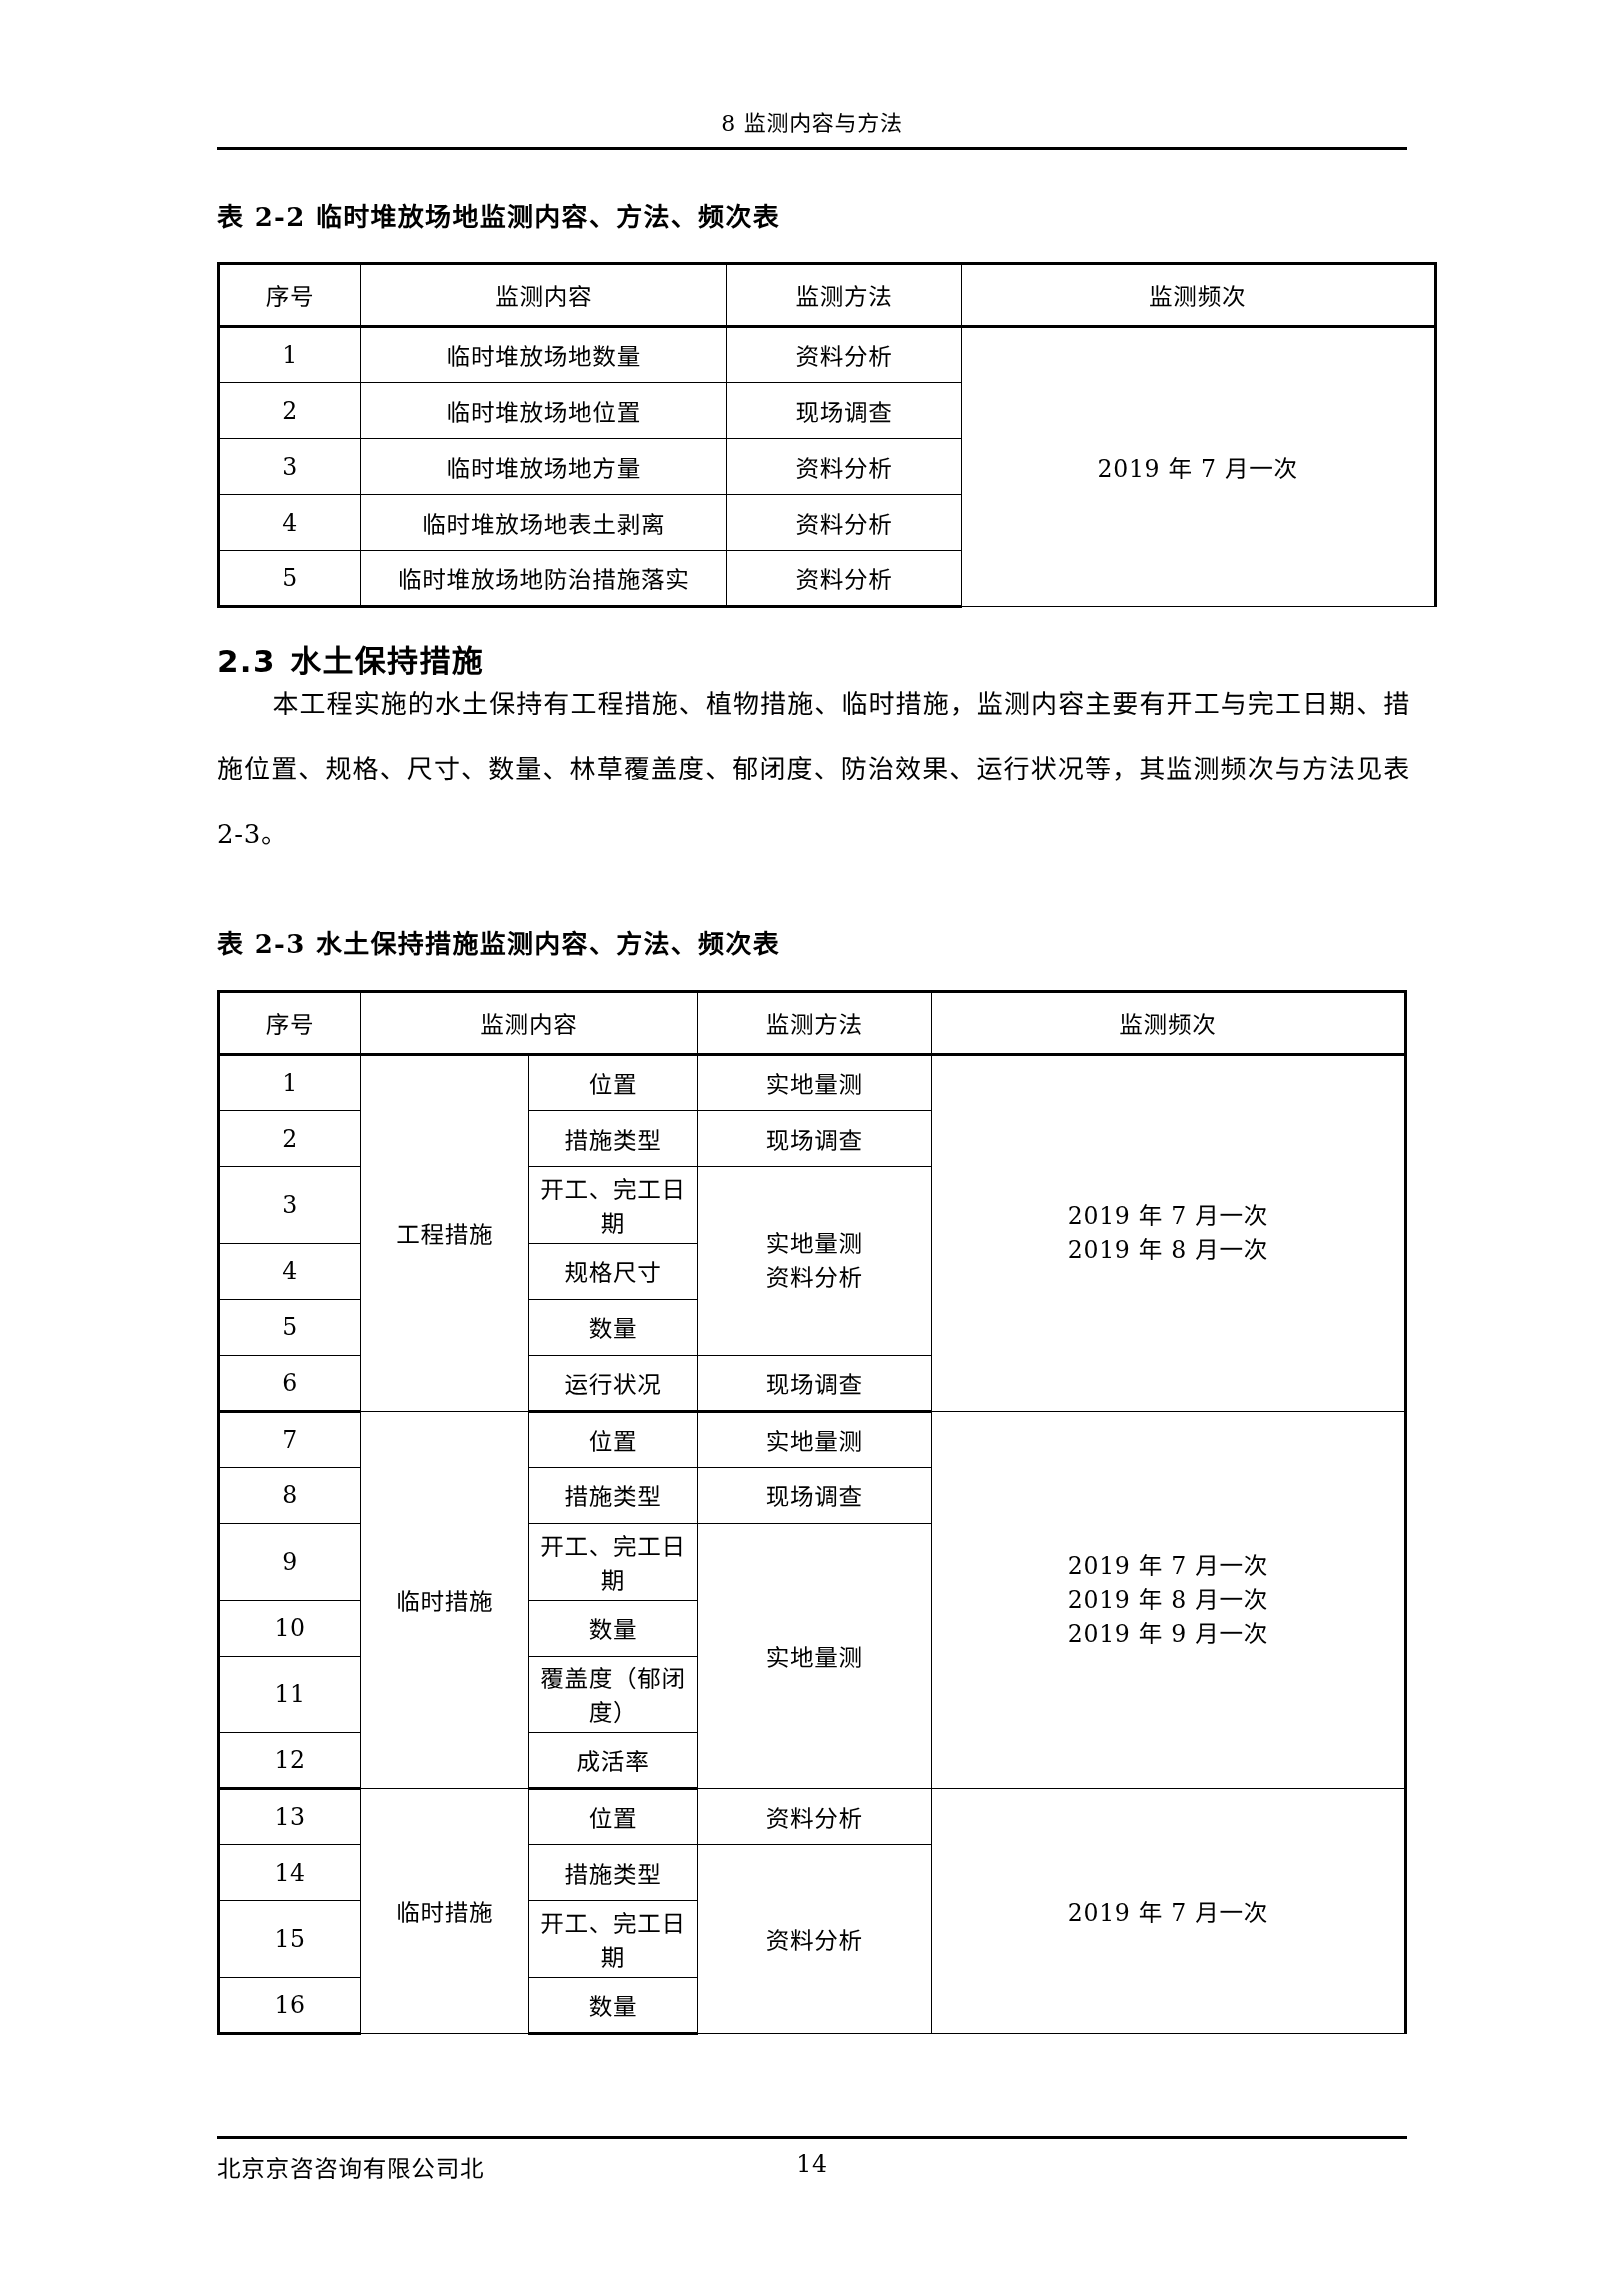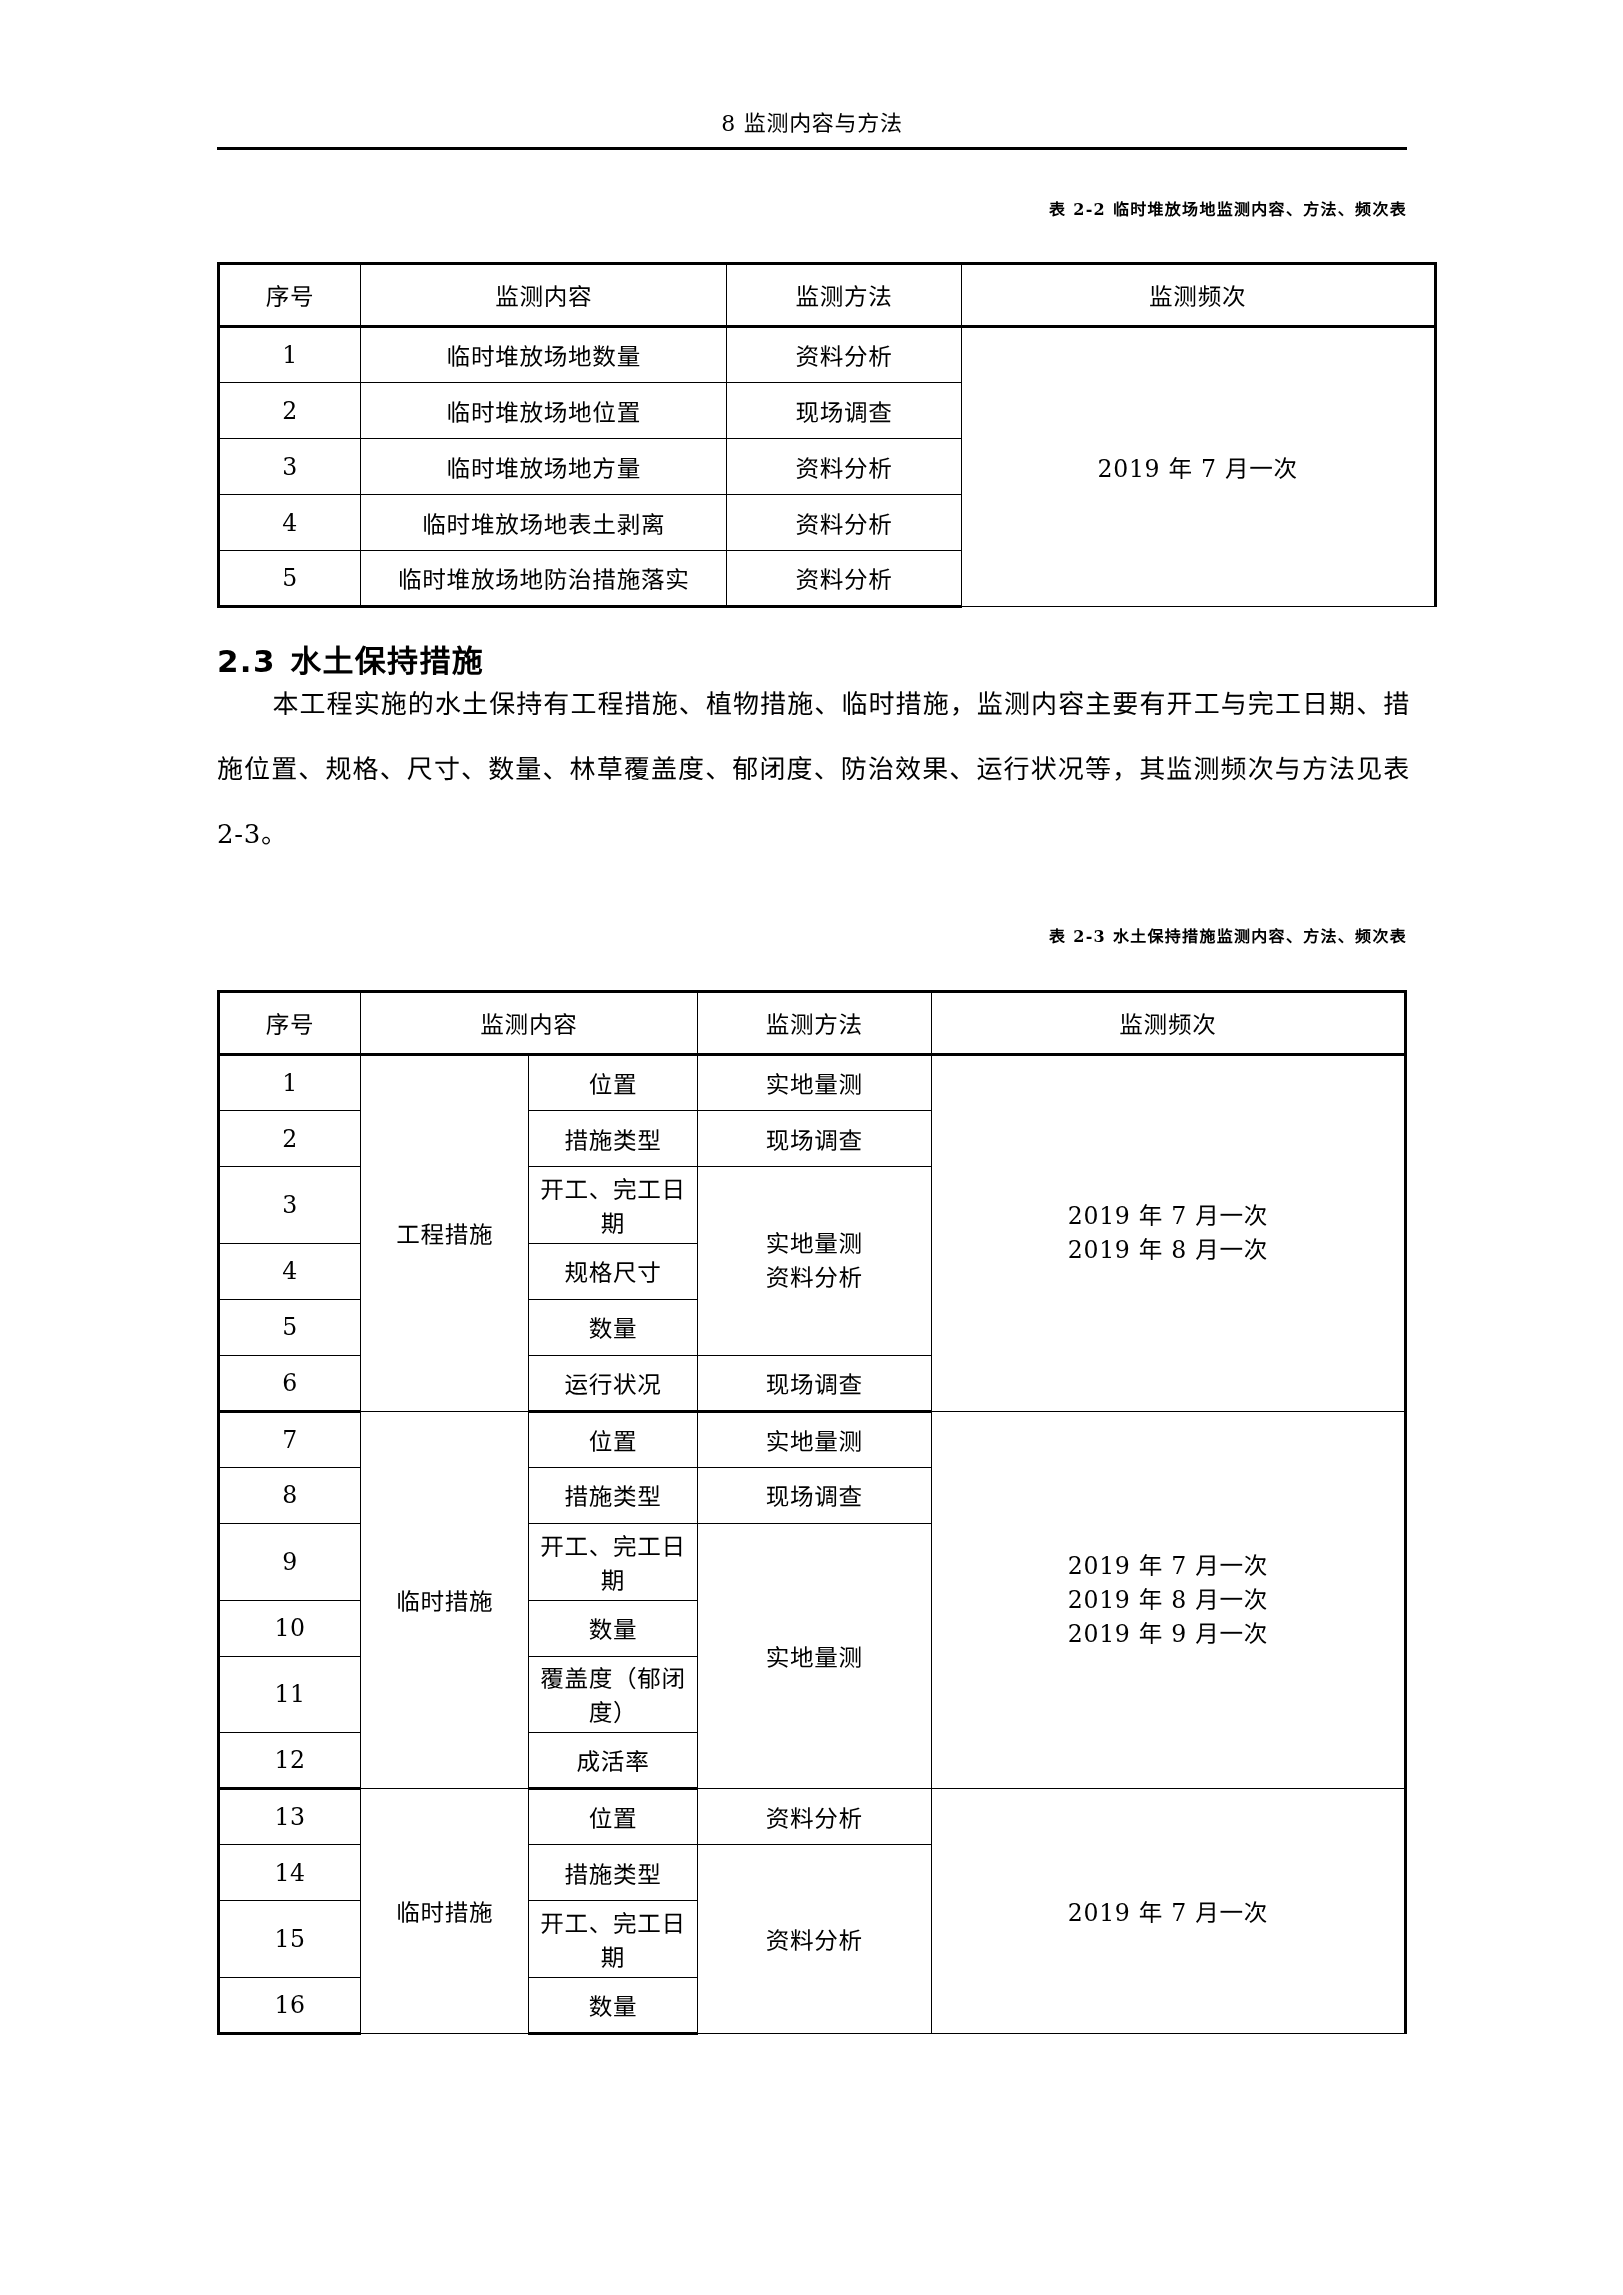--- a/index.html
+++ b/index.html
@@ -38,22 +38,22 @@
   .header-rule {
     margin-top: 9.2px;
     border-top: 3.3px solid #000;
   }
 
   
   .table-caption {
     position: absolute;
     width: 1190px;
     left: 217px;
-    text-align: right;
-    font-size: 16px;
+    text-align: left;
+    font-size: 26px;
     font-weight: bold;
     letter-spacing: 1.3px;
     font-family: "DejaVu Serif", "Liberation Serif", serif;
   }
   .section-heading {
     position: absolute;
     left: 217px;
     width: 1190px;
     font-size: 31px;
     font-weight: bold;
@@ -301,15 +301,22 @@
         <td class="c-idx outer-left">15</td>
         <td class="c-item">开工、完工日期</td>
       </tr>
       <tr>
         <td class="c-idx outer-left outer-bottom">16</td>
         <td class="c-item outer-bottom">数量</td>
       </tr>
     </tbody>
   </table>
 
+  <div class="footer">
+    <div class="footer-rule"></div>
+    <div class="footer-line">
+      <span class="footer-company">北京京咨咨询有限公司北</span>
+      <span class="footer-page">14</span>
+    </div>
+  </div>
 
 </div>
 
 
 </body></html>

